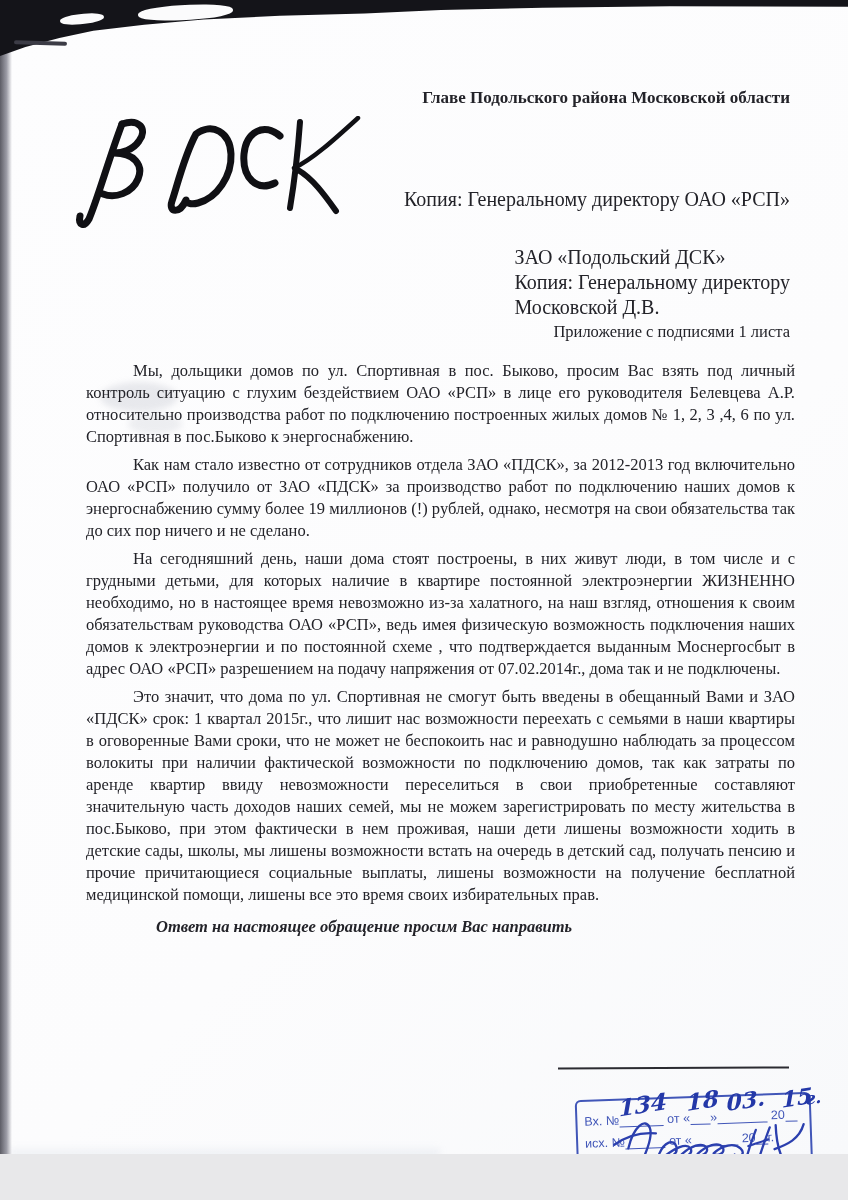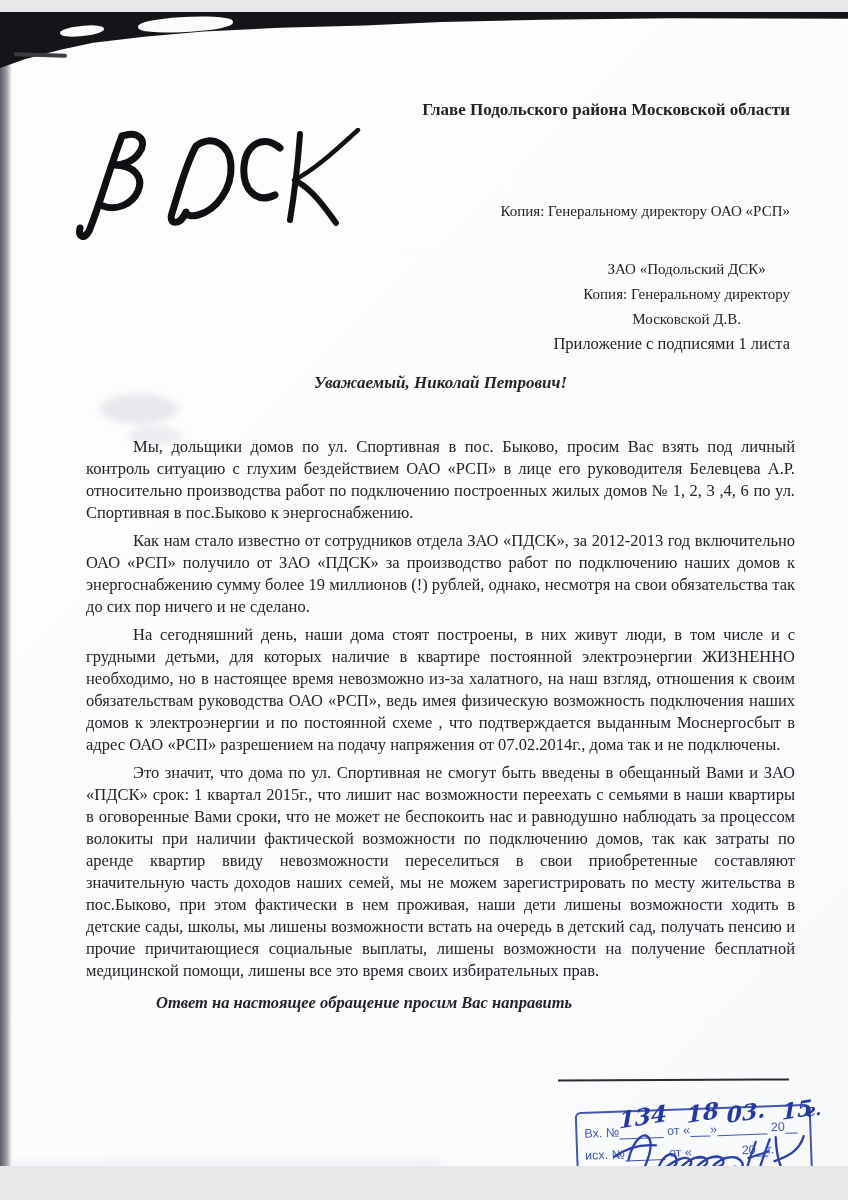--- a/index.html
+++ b/index.html
@@ -3,21 +3,20 @@
 <meta charset="utf-8">
 <style>
   html,body{margin:0;padding:0;background:#e8e8ea;}
   .page{
     position:relative;
     width:848px;height:1154px;
     background:linear-gradient(135deg,#fdfdfe 0%,#fcfcfd 60%,#f8f9fb 100%);
     overflow:hidden;
     font-family:"Liberation Serif", serif;
     color:#232329;
-    margin-top:12px;
   }
   
   .scan-top-band{
     position:absolute;left:0;top:0;width:848px;height:56px;
     background:#141419;z-index:3;
     clip-path:polygon(0 100%,0 0,100% 0,100% 12%,79% 11%,64% 14%,52% 18%,43% 24%,33% 28%,24% 35%,17% 44%,11% 55%,7% 68%,3% 84%);
   }
   .scan-top-patch{position:absolute;background:#fbfbfc;z-index:4;border-radius:45%;}
   .patch-a{left:138px;top:5px;width:95px;height:15px;transform:rotate(-3deg);}
   .patch-b{left:60px;top:14px;width:44px;height:10px;transform:rotate(-6deg);}
@@ -39,21 +38,21 @@
   }
   
   .marker-note{position:absolute;left:74px;top:116px;z-index:5;}
   .marker-note path{fill:none;stroke:#101014;stroke-linecap:round;stroke-linejoin:round;}
   
   .addressee{
     position:absolute;right:58px;top:84px;z-index:5;
     font-weight:bold;font-size:17px;line-height:27px;text-align:right;
   }
   .addressee .l2{padding-right:42px;}
-  .copy-block{position:absolute;right:58px;z-index:5;font-size:15px;line-height:24px;text-align:center;}
+  .copy-block{position:absolute;right:58px;z-index:5;font-size:20px;line-height:24px;text-align:left;}
   .copy1{top:187px;}
   .copy1 .l2{padding-right:26px;}
   .copy2{top:245px;line-height:25px;}
   .attachment{position:absolute;right:58px;top:322px;font-size:16.5px;z-index:5;}
   .letter-body{
     position:absolute;left:86px;top:360px;width:709px;z-index:5;
     font-size:16.5px;line-height:22px;
   }
   .salutation{
     text-align:center;font-weight:bold;font-style:italic;font-size:17px;
@@ -136,21 +135,20 @@
   </div>
   <div class="copy-block copy2">
     <div>ЗАО «Подольский ДСК»</div>
     <div>Копия: Генеральному директору</div>
     <div>Московской Д.В.</div>
   </div>
 
   <div class="attachment">Приложение с подписями 1 листа</div>
 
   <div class="letter-body">
-    <p class="salutation">Уважаемый, Николай Петрович!</p>
     <p class="para">Мы, дольщики домов по ул. Спортивная в пос. Быково, просим Вас взять под личный контроль ситуацию с глухим бездействием ОАО «РСП» в лице его руководителя Белевцева А.Р. относительно производства работ по подключению построенных жилых домов № 1, 2, 3 ,4, 6 по ул. Спортивная в пос.Быково к энергоснабжению.</p>
     <p class="para">Как нам стало известно от сотрудников отдела ЗАО «ПДСК», за 2012-2013 год включительно ОАО «РСП» получило от ЗАО «ПДСК» за производство работ по подключению наших домов к энергоснабжению сумму более 19 миллионов (!) рублей, однако, несмотря на свои обязательства так до сих пор ничего и не сделано.</p>
     <p class="para">На сегодняшний день, наши дома стоят построены, в них живут люди, в том числе и с грудными детьми, для которых наличие в квартире постоянной электроэнергии ЖИЗНЕННО необходимо, но в настоящее время невозможно из-за халатного, на наш взгляд, отношения к своим обязательствам руководства ОАО «РСП», ведь имея физическую возможность подключения наших домов к электроэнергии и по постоянной схеме , что подтверждается выданным Моснергосбыт в адрес ОАО «РСП» разрешением на подачу напряжения от 07.02.2014г., дома так и не подключены.</p>
     <p class="para">Это значит, что дома по ул. Спортивная не смогут быть введены в обещанный Вами и ЗАО «ПДСК» срок: 1 квартал 2015г., что лишит нас возможности переехать с семьями в наши квартиры в оговоренные Вами сроки, что не может не беспокоить нас и равнодушно наблюдать за процессом волокиты при наличии фактической возможности по подключению домов, так как затраты по аренде квартир ввиду невозможности переселиться в свои приобретенные составляют значительную часть доходов наших семей, мы не можем зарегистрировать по месту жительства в пос.Быково, при этом фактически в нем проживая, наши дети лишены возможности ходить в детские сады, школы, мы лишены возможности встать на очередь в детский сад, получать пенсию и прочие причитающиеся социальные выплаты, лишены возможности на получение бесплатной медицинской помощи, лишены все это время своих избирательных прав.</p>
     <p class="closing">Ответ на настоящее обращение просим Вас направить</p>
   </div>
 
   <div class="pre-stamp-line"></div>
 
   <div class="stamp">

